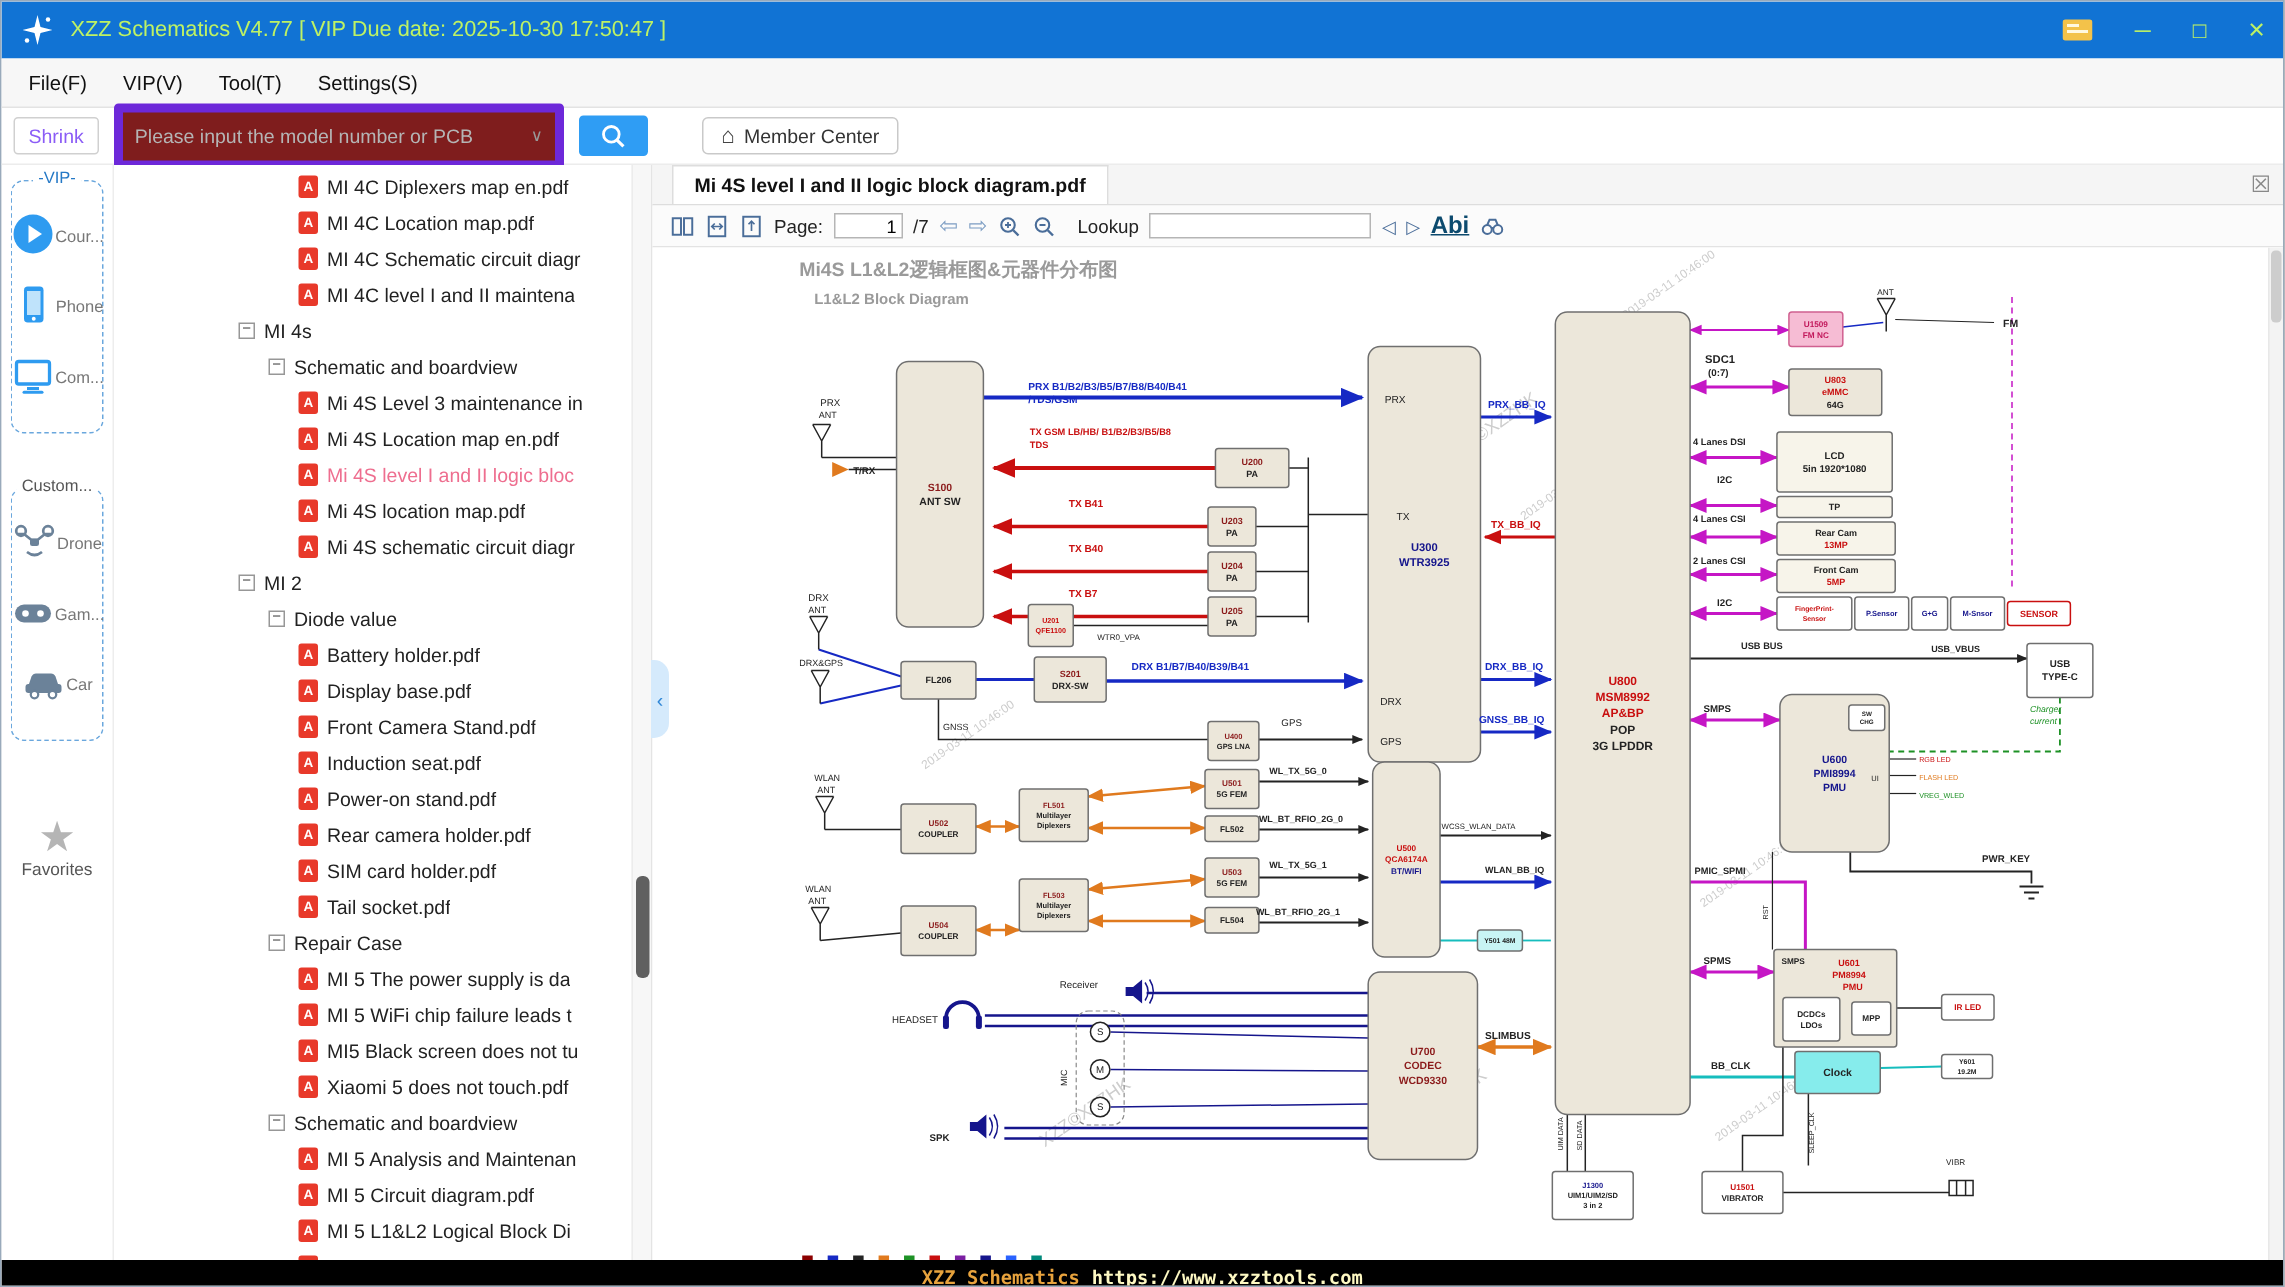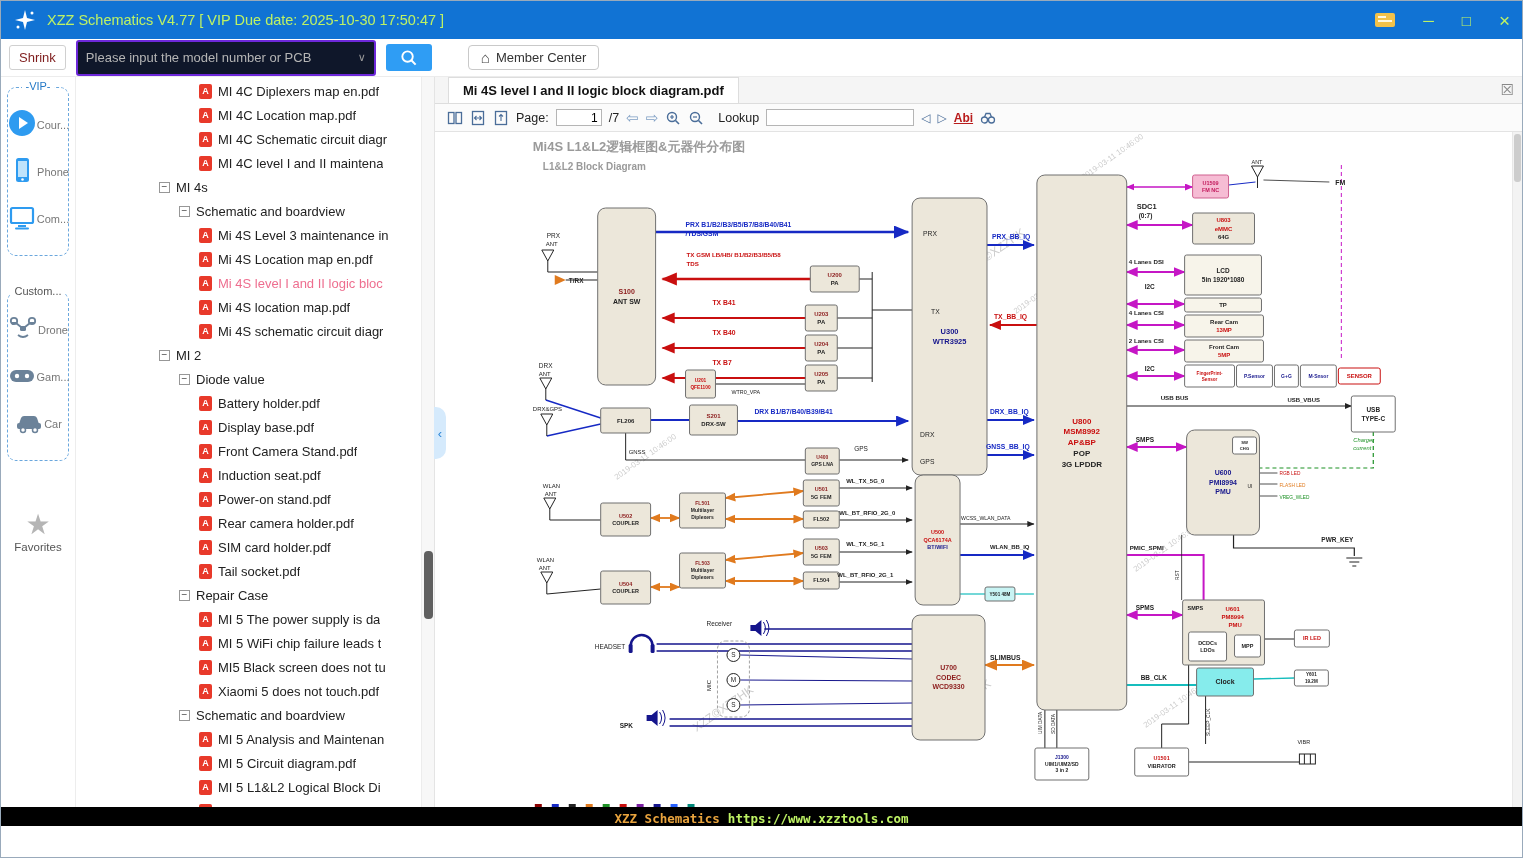--- a/index.html
+++ b/index.html
@@ -13,22 +13,22 @@
   .title{font-size:14.5px;margin-left:10px;white-space:nowrap}
   .tb-right{margin-left:auto;display:flex;align-items:center;gap:28px}
   .vip-badge{display:inline-flex;width:20px;height:16px}
   .winbtn{font-size:15px;cursor:default;line-height:1}
   .winbtn.close{font-size:19px}
   
   .menubar{height:33px;background:#f7f7f7;border-bottom:1px solid #e3e3e3;display:flex;align-items:center;padding:0 6px;font-size:13.5px;color:#111}
   .menu-item{padding:0 12px}
   
   .toolbar{height:38px;background:#fff;border-bottom:1px solid #ececec;display:flex;align-items:center;padding:0 8px;gap:10px}
-  .shrink{font-size:13px;padding:4px 9px;background:#fff;border:1px solid #d0d0d0;border-radius:3px;color:#7f1d1d;font-family:inherit}
-  .searchbox{width:300px;height:26px;border:2px solid #6d28d9;border-radius:3px;display:flex;align-items:center;padding:16px 8px;color:#b5b5b5;font-size:13px;background:#0f172a}
+  .shrink{font-size:13px;padding:4px 9px;background:#fff;border:1px solid #d0d0d0;border-radius:3px;color:#8b5cf6;font-family:inherit}
+  .searchbox{width:300px;height:26px;border:6px solid #6d28d9;border-radius:3px;display:flex;align-items:center;padding:16px 8px;color:#b5b5b5;font-size:13px;background:#7f1d1d}
   .ph{flex:1;overflow:hidden;white-space:nowrap}
   .chev{color:#999;font-size:11px}
   .searchbtn{width:46px;height:27px;background:#2f9df4;border:none;border-radius:3px;display:flex;align-items:center;justify-content:center}
   .searchbtn svg{width:19px;height:19px}
   .member{margin-left:26px;height:25px;border:1px solid #c9c9c9;background:#fff;border-radius:4px;display:flex;align-items:center;gap:6px;padding:0 12px;font-size:13px;color:#333;font-family:inherit}
   .home{font-size:15px;color:#444}
   
   .body{display:flex;height:730px;position:relative;background:#fff}
   .rail{width:75px;border-right:1px solid #ededed;display:flex;flex-direction:column;align-items:center;padding-top:10px}
   .rgroup{width:62px;border:1px dashed #6aa7dd;border-radius:9px;position:relative;display:flex;flex-direction:column;align-items:center;padding:20px 0 6px;margin-bottom:36px}
@@ -58,30 +58,30 @@
   .tab{height:26px;line-height:26px;background:#fff;border:1px solid #ddd;border-bottom:none;padding:0 14px;font-size:13px;font-weight:bold;color:#111;white-space:nowrap}
   .tabclose{margin-left:auto;margin-right:8px;align-self:center;color:#888;font-size:15px}
   .pdfbar{height:28px;background:#fbfbfb;border-bottom:1px solid #e3e3e3;display:flex;align-items:center;gap:7px;padding-left:12px;font-size:12.5px;color:#333}
   .picon{display:inline-flex}
   .picon svg{width:16px;height:16px;display:block}
   .plabel{color:#222}
   .pinput{width:46px;height:17px;border:1px solid #b5b5b5;font-size:12px;text-align:right;padding:0 3px;font-family:inherit}
   .linput{width:148px;height:17px;border:1px solid #b5b5b5;font-family:inherit}
   .parrow{color:#7f9fc4;font-size:15px;line-height:1}
   .ptri{color:#4a6d99;font-size:12px;line-height:1}
-  .abi{font-weight:bold;text-decoration:underline;font-size:12px;color:#b91c1c}
+  .abi{font-weight:bold;text-decoration:underline;font-size:16px;color:#0c4a6e}
   .pdf-canvas{flex:1;position:relative;background:#fff;overflow:hidden}
   #diagram-svg{position:absolute;left:0;top:0;width:100%;height:100%}
   #diagram-svg text{font-family:"Liberation Sans",sans-serif}
   .pscroll{position:absolute;right:0;top:0;bottom:0;width:10px;background:#f3f3f3;border-left:1px solid #e8e8e8}
   .pthumb{position:absolute;left:1px;width:7px;top:2px;height:48px;background:#cdcdcd;border-radius:3px}
   
   .footer{height:19px;background:#000;display:flex;align-items:flex-end;justify-content:center;gap:8px;font-family:"DejaVu Sans Mono",monospace;font-size:12.5px;font-weight:bold}
   .f1{color:#e8a33d}
-  .f2{color:#bef264}
+  .f2{color:#fef9c3}
 </style>
 </head>
 <body>
 
 <div class="app">
 
   <div class="titlebar">
     <span class="logo">
       <svg viewBox="0 0 24 24">
           <path d="M12 2 L14 10 L22 12 L14 14 L12 22 L10 14 L2 12 L10 10 Z" fill="#fff"></path>
@@ -97,20 +97,26 @@
             <rect x="3" y="4" width="8" height="2" fill="#fff8e0"></rect>
             <rect x="3" y="8" width="14" height="2" fill="#fff8e0"></rect>
           </svg>
       </span>
       <span class="winbtn">─</span>
       <span class="winbtn">□</span>
       <span class="winbtn close">×</span>
     </span>
   </div>
 
+  <div class="menubar" id="menubar">
+      <span class="menu-item">File(F)</span>
+      <span class="menu-item">VIP(V)</span>
+      <span class="menu-item">Tool(T)</span>
+      <span class="menu-item">Settings(S)</span>
+    </div>
 
   <div class="toolbar">
     <button class="shrink">Shrink</button>
     <div class="searchbox">
       <span class="ph">Please input the model number or PCB</span>
       <span class="chev">∨</span>
     </div>
     <button class="searchbtn">
       <svg viewBox="0 0 20 20">
           <circle cx="9" cy="9" r="5.5" fill="none" stroke="#fff" stroke-width="2"></circle>

